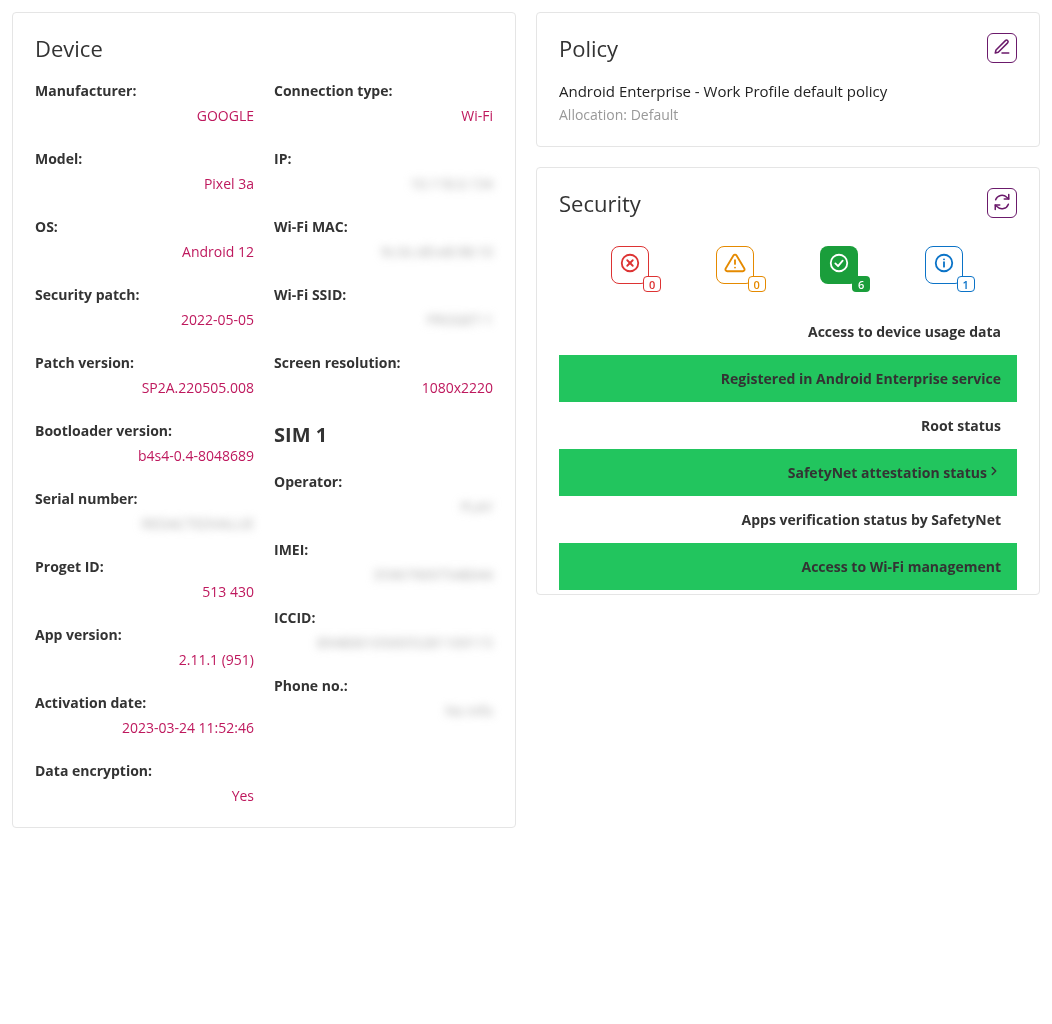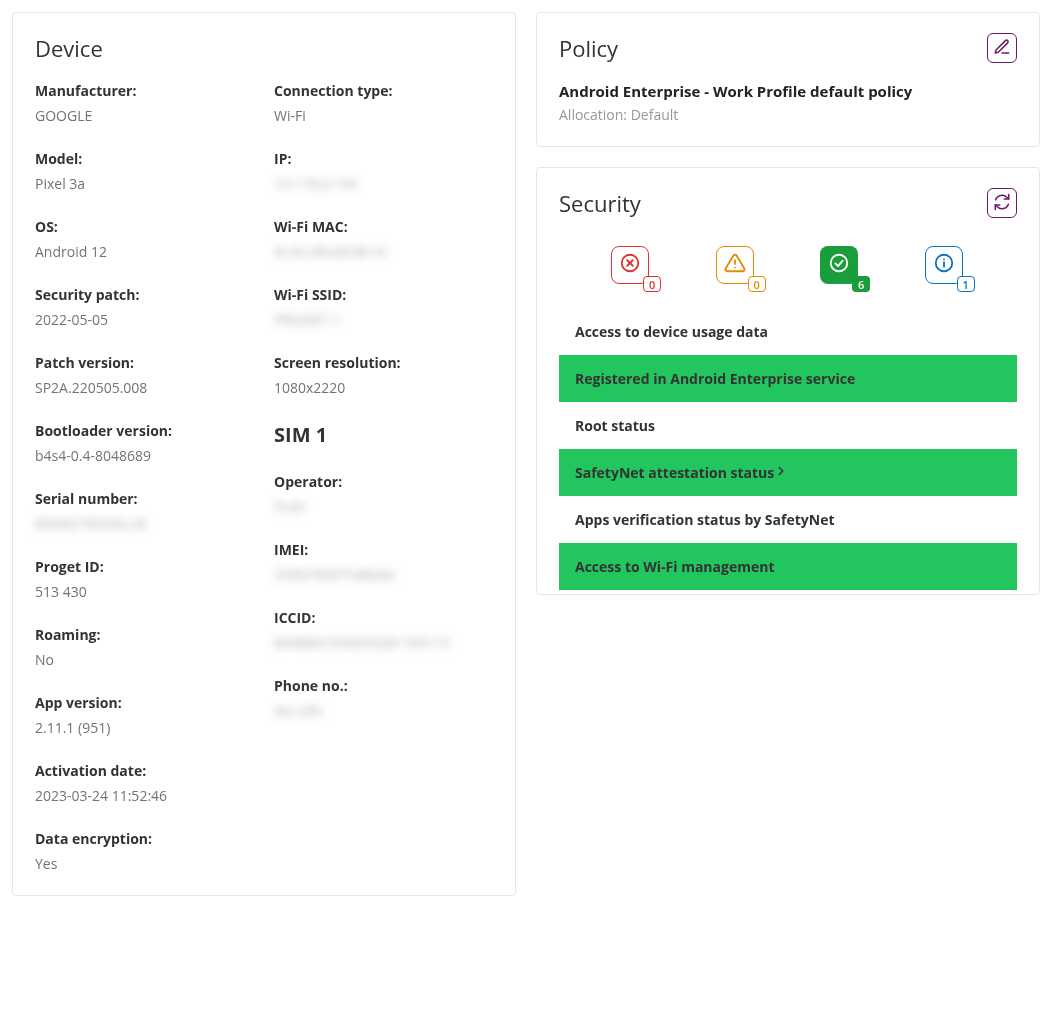--- a/index.html
+++ b/index.html
@@ -42,29 +42,29 @@
     cursor: pointer;
     color: #6b1a6b;
   }
   .icon-btn svg { width: 18px; height: 18px; }
   .device-grid {
     display: flex;
     gap: 20px;
   }
   .device-col { flex: 1; display: flex; flex-direction: column; gap: 24px; }
   .field-label { font-weight: 700; color: #333; font-size: 14px; margin-bottom: 6px; }
-  .field-value { color: #737373; font-size: 14px; }
+  .field-value { color: #be185d; font-size: 14px; text-align: right; }
   .field-heading { font-weight: 700; color: #333; font-size: 20px; }
   .blurred {
     filter: blur(4px);
     color: #aaa;
     user-select: none;
   }
 
-  .policy-name { font-weight: 700; font-size: 15px; color: #222; margin-bottom: 4px; }
+  .policy-name { font-weight: 400; font-size: 15px; color: #222; margin-bottom: 4px; }
   .policy-alloc { color: #999; font-size: 14px; }
 
   .sec-icons {
     display: flex;
     justify-content: space-around;
     padding: 10px 20px 22px 20px;
   }
   .sec-icon-wrap { position: relative; width: 40px; height: 40px; }
   .sec-icon {
     width: 38px; height: 38px;
@@ -92,21 +92,21 @@
   .sec-badge.green { background: #1a9e3b; color: #fff; }
   .sec-badge.blue { border: 1.5px solid #0b73c7; color: #0b73c7; }
 
   .sec-list { display: flex; flex-direction: column; }
   .sec-item {
     padding: 14px 16px;
     font-weight: 700;
     font-size: 14px;
     color: #333;
     display: flex;
-    justify-content: flex-start;
+    justify-content: flex-end;
     align-items: center;
     cursor: pointer;
   }
   .sec-item.alt { background: #22c55e; }
   .chev { width: 14px; height: 14px; color: #333; }
 </style>
 </head>
 <body>
 
 <div class="layout">
@@ -142,24 +142,20 @@
               <div class="field-label">Bootloader version:</div>
               <div class="field-value">b4s4-0.4-8048689</div>
             </div>
             <div>
               <div class="field-label">Serial number:</div>
               <div class="field-value blurred">REDACTEDVALUE</div>
             </div>
             <div>
               <div class="field-label">Proget ID:</div>
               <div class="field-value">513 430</div>
-            </div>
-            <div>
-              <div class="field-label">Roaming:</div>
-              <div class="field-value">No</div>
             </div>
             <div>
               <div class="field-label">App version:</div>
               <div class="field-value">2.11.1 (951)</div>
             </div>
             <div>
               <div class="field-label">Activation date:</div>
               <div class="field-value">2023-03-24 11:52:46</div>
             </div>
             <div>

